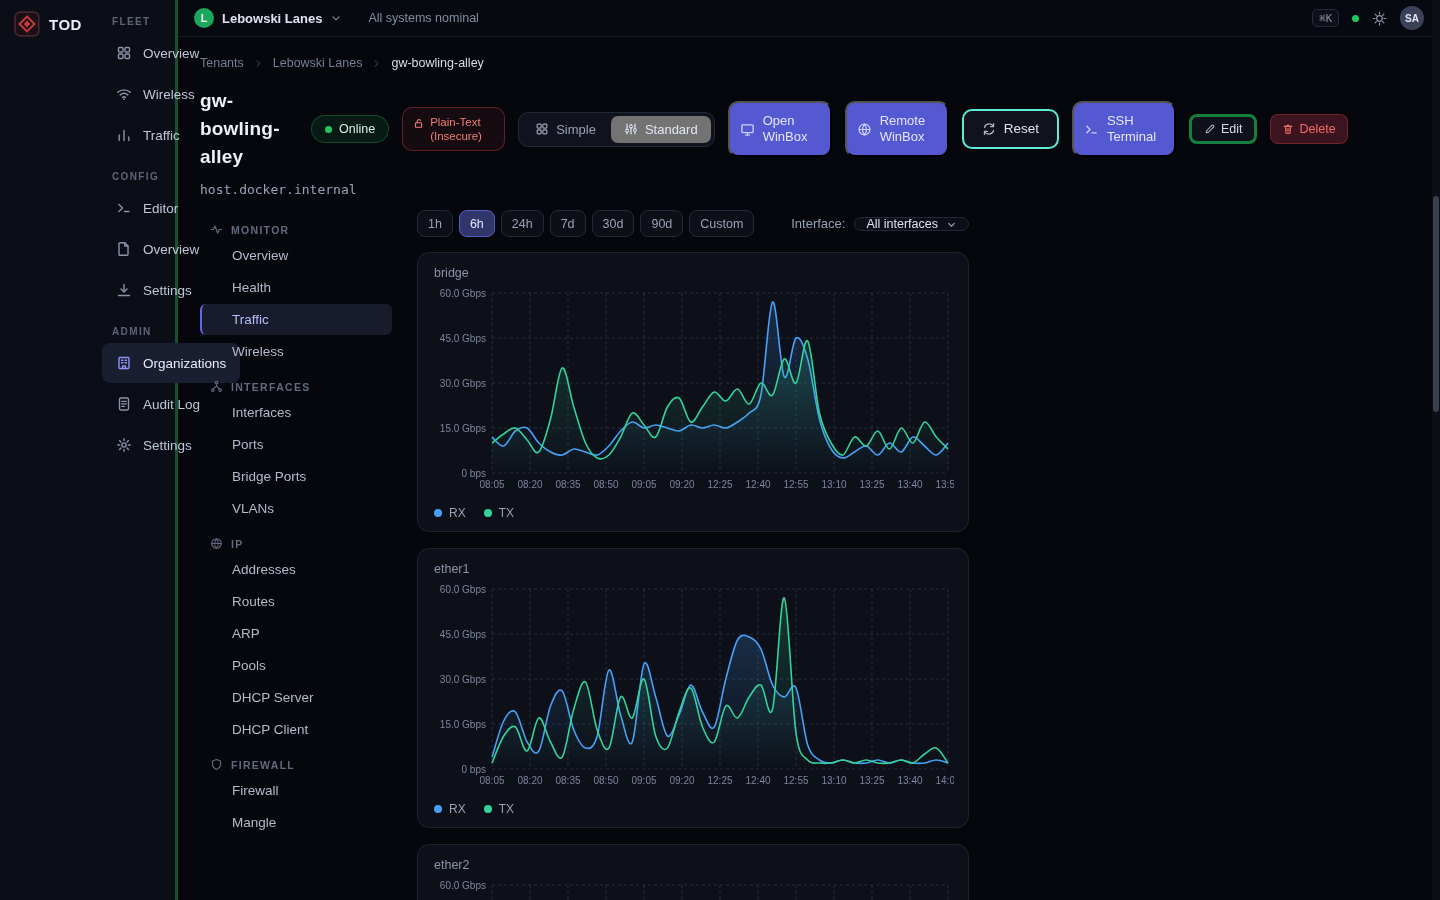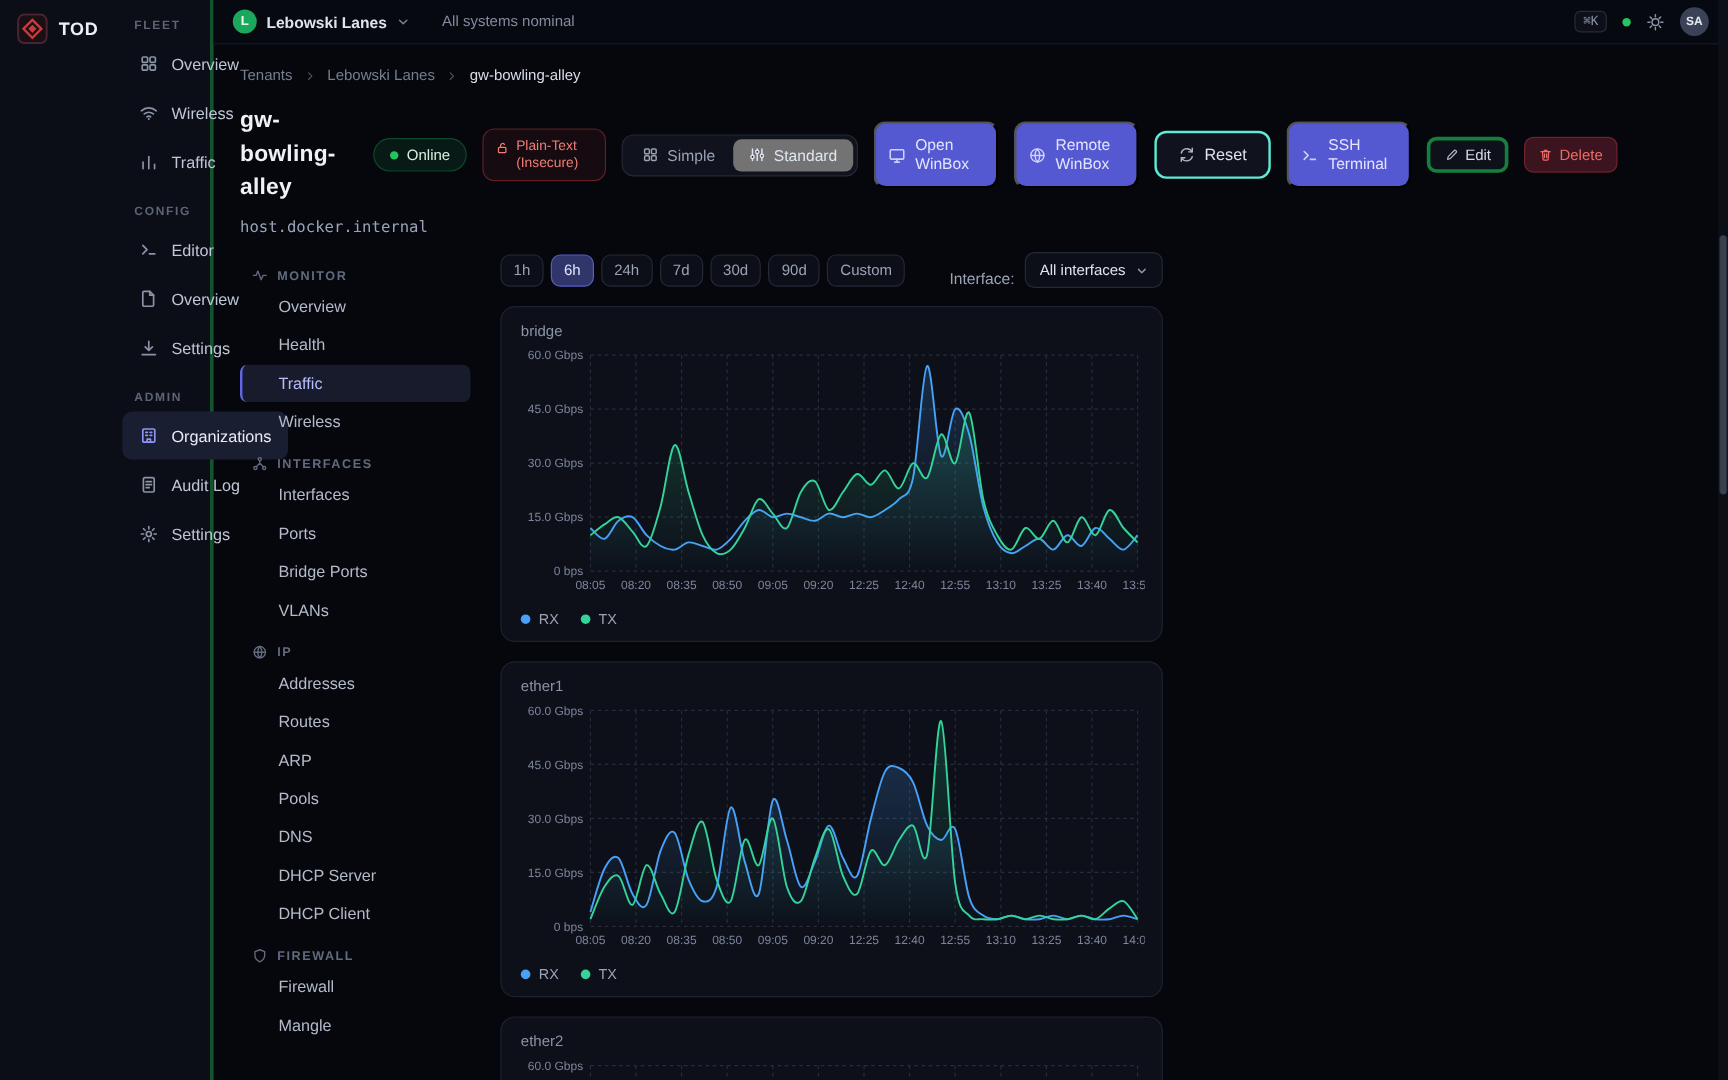--- a/index.html
+++ b/index.html
@@ -99,21 +99,21 @@
 
   
   .charts-col{width:552px;min-width:552px}
   .controls-row{display:flex;align-items:center;justify-content:space-between;margin-bottom:15px}
   .range-group{display:flex;gap:6px}
   .range-pill{height:27px;display:inline-flex;align-items:center;padding:0 10px;border-radius:8px;
     border:1px solid #242938;background:#0c0f18;font-size:12.5px;color:#9aa2b5;cursor:pointer}
   .range-pill.active{background:#30356a;border-color:#565dc8;color:#e3e6ff}
   .iface-control{display:flex;align-items:flex-end;gap:9px}
   .iface-label{font-size:13px;color:#9aa2b5}
-  .iface-select{display:inline-flex;align-items:center;gap:8px;height:30px;padding:0 11px;
+  .iface-select{display:inline-flex;align-items:center;gap:8px;height:14px;padding:0 11px;
     border-radius:8px;border:1px solid #242938;background:#0c0f18;font-size:12.5px;color:#dfe3ee;
     cursor:pointer}
   .iface-select .icon{color:#8b93a7;display:inline-flex}
 
   .chart-card{background:#0d1019;border:1px solid #1d2233;border-radius:12px;padding:13px 16px 11px;
     margin-bottom:16px}
   .chart-title{font-size:12.5px;color:#8b93a7;margin-bottom:5px}
   .chart-svg{display:block;width:520px;height:auto}
   .chart-svg .grid{stroke:#262c3e;stroke-width:1;stroke-dasharray:3 3}
   .chart-svg .ylab,.chart-svg .xlab{fill:#7c859c;font-size:10px;font-family:"Liberation Sans",sans-serif}
@@ -426,21 +426,20 @@
                   <circle cx="8" cy="8" r="5.8"></circle>
                   <path d="M2.2 8h11.6M8 2.2a9 9 0 0 1 0 11.6M8 2.2a9 9 0 0 0 0 11.6"></path>
                 </svg>
               </span>
               <span>IP</span>
             </div>
             <div class="dn-item">Addresses</div>
             <div class="dn-item">Routes</div>
             <div class="dn-item">ARP</div>
             <div class="dn-item">Pools</div>
-            <div class="dn-item">DNS</div>
             <div class="dn-item">DHCP Server</div>
             <div class="dn-item">DHCP Client</div>
             <div class="dn-section">
               <span class="icon">
                 <svg width="13" height="13" viewBox="0 0 16 16" fill="none" stroke="currentColor" stroke-width="1.4" stroke-linecap="round" stroke-linejoin="round">
                   <path d="M8 1.8l5 1.9v3.7c0 3.4-2.1 5.4-5 6.8-2.9-1.4-5-3.4-5-6.8V3.7z"></path>
                 </svg>
               </span>
               <span>FIREWALL</span>
             </div>

